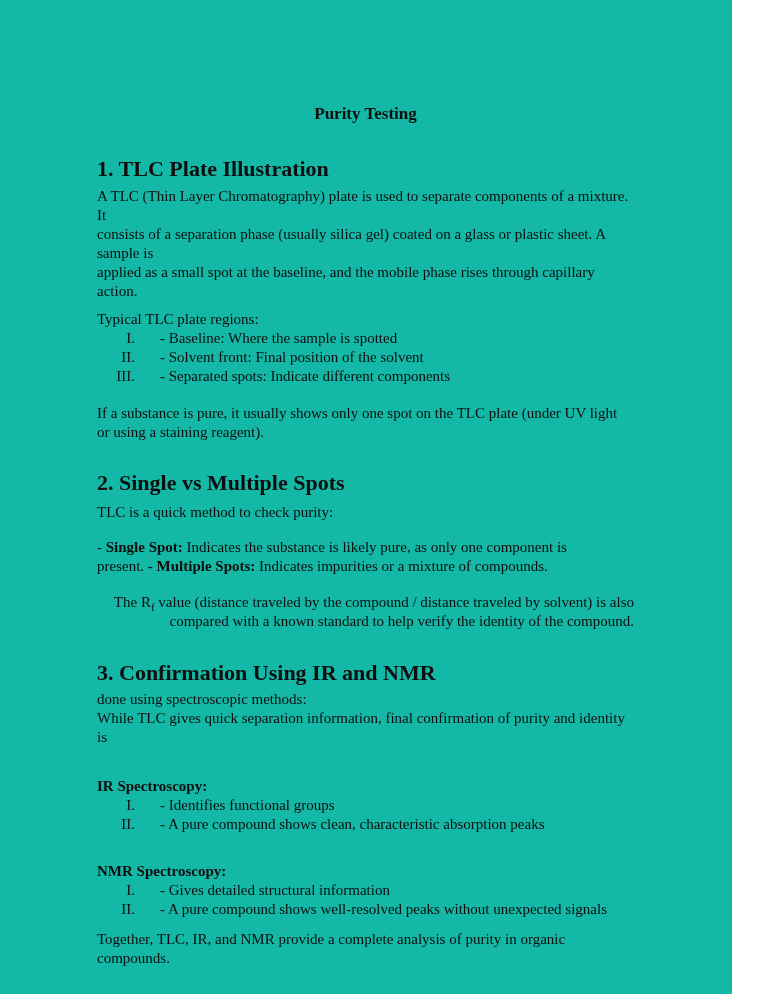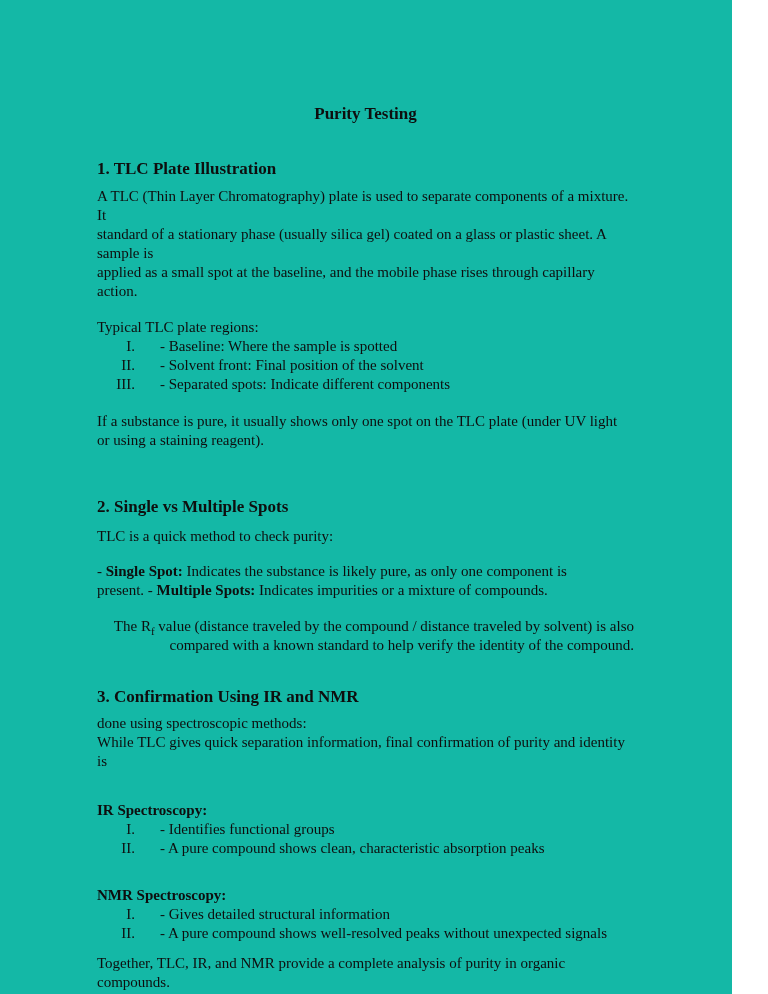--- a/index.html
+++ b/index.html
@@ -15,35 +15,35 @@
   .content { padding: 0 98px 0 97px; }
   .title {
     margin-top: 104px;
     font-size: 17px;
     font-weight: bold;
     line-height: 20px;
     text-align: center;
   }
   .h {
     margin: 0;
-    font-size: 17px;
+    font-size: 22px;
     font-weight: bold;
     line-height: 22px;
   }
   .s1 { margin-top: 34px; }
-  .s2 { margin-top: 46px; }
+  .s2 { margin-top: 30px; }
   .s3 { margin-top: 31px; }
   .p {
     margin: 0;
     font-size: 15px;
     line-height: 19px;
   }
   .ln { display: block; }
   .p1 { margin-top: 7px; }
-  .p2 { margin-top: 17px; }
+  .p2 { margin-top: 9px; }
   .p3 { margin-top: 18px; }
   .p4 { margin-top: 9px; }
   .p5 { margin-top: 16px; }
   .p6 { margin-top: 17px; text-align: right; }
   .p7 { margin-top: 6px; }
   .p8 { margin-top: 30px; font-weight: bold; }
   .p9 { margin-top: 28px; font-weight: bold; }
   .p10 { margin-top: 11px; }
   .list { font-size: 15px; line-height: 19px; }
   .li { display: flex; }
@@ -57,21 +57,21 @@
 
 <div class="page">
   <div class="content">
 
     <div class="title">Purity Testing</div>
 
     <div class="h s1">1. TLC Plate Illustration</div>
 
     <p class="p p1">
         <span class="ln">A TLC (Thin Layer Chromatography) plate is used to separate components of a mixture. It</span>
-        <span class="ln">standard of a stationary phase (usually silica gel) coated on a glass or plastic sheet. A sample is</span>
+        <span class="ln">consists of a separation phase (usually silica gel) coated on a glass or plastic sheet. A sample is</span>
         <span class="ln">applied as a small spot at the baseline, and the mobile phase rises through capillary action.</span>
       </p>
 
     <p class="p p2">Typical TLC plate regions:</p>
 
     <div class="list">
       <div class="li">
           <span class="num">I.</span>
           <span class="txt">- Baseline: Where the sample is spotted</span>
         </div>

